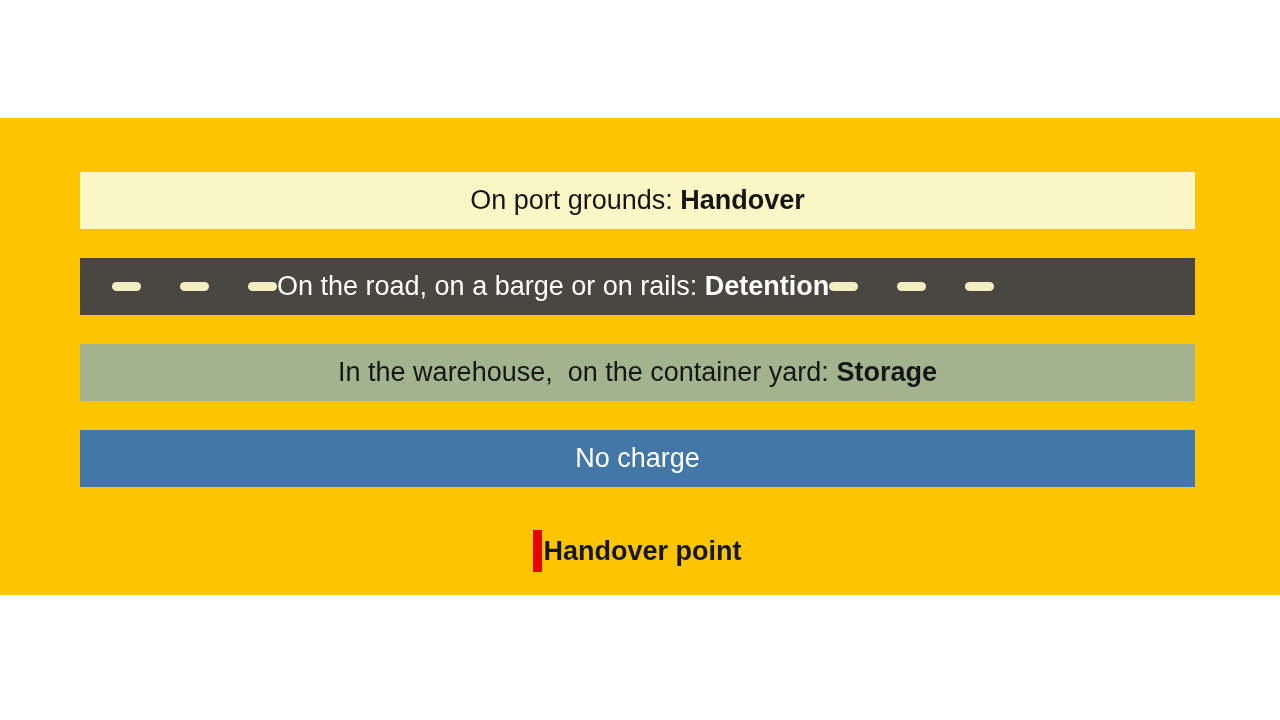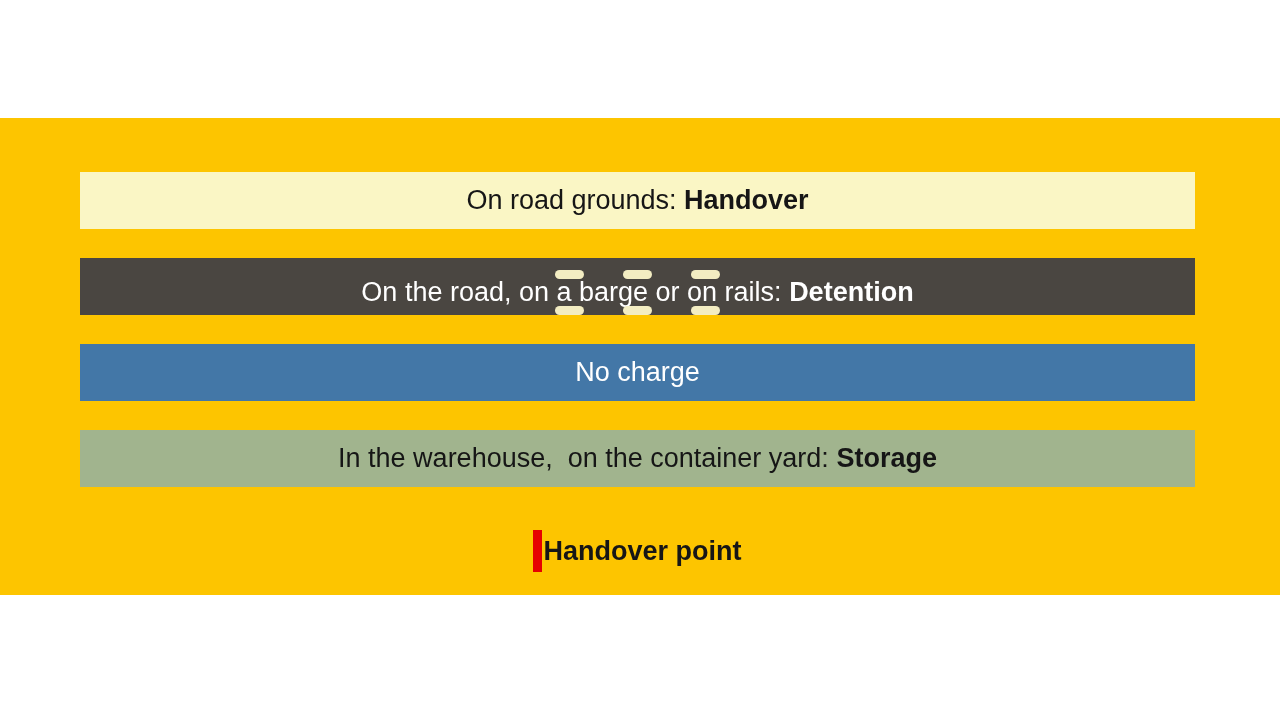--- a/index.html
+++ b/index.html
@@ -41,23 +41,22 @@
     font-size: 27px;
     line-height: 1;
     color: #161616;
   }
   .bar-text { white-space: pre-wrap; }
   .kw { font-weight: 700; }
   .bar-port { background: #faf6c5; }
   .bar-road {
     background: #4a4641;
     color: #ffffff;
-    justify-content: flex-end;
+    justify-content: flex-start;
     padding: 0 32px;
-    flex-direction: column;
   }
   .bar-warehouse { background: #a1b48e; }
   .bar-nocharge { background: #4377a7; color: #ffffff; }
   .dash-group {
     display: flex;
     align-items: center;
     gap: 39px;
     flex: 0 0 auto;
   }
   .dash {
@@ -88,43 +87,43 @@
   }
 </style>
 </head>
 <body>
 
 <div class="page">
   <div class="panel" style="background-color: rgb(253, 197, 0);">
     <div class="content">
 
       <div class="bar bar-port" style="background-color: rgb(250, 246, 197);">
-        <span class="bar-text" style="color: rgb(22, 22, 22);"><span>On road grounds: </span><span class="kw">Handover</span></span>
+        <span class="bar-text" style="color: rgb(22, 22, 22);"><span>On port grounds: </span><span class="kw">Handover</span></span>
       </div>
 
       <div class="bar bar-road" style="background-color: rgb(74, 70, 65);">
         <span class="dash-group">
           <span class="dash"></span>
           <span class="dash"></span>
           <span class="dash"></span>
         </span>
         <span class="bar-text" style="color: rgb(255, 255, 255);"><span>On the road, on a barge or on rails: </span><span class="kw">Detention</span></span>
         <span class="dash-group">
           <span class="dash"></span>
           <span class="dash"></span>
           <span class="dash"></span>
         </span>
       </div>
 
+      <div class="bar bar-warehouse" style="background-color: rgb(161, 180, 142);">
+        <span class="bar-text" style="color: rgb(22, 22, 22);"><span>In the warehouse,  on the container yard: </span><span class="kw">Storage</span></span>
+      </div>
+
       <div class="bar bar-nocharge" style="background-color: rgb(67, 119, 167);">
         <span class="bar-text" style="color: rgb(255, 255, 255);"><span>No charge</span></span>
-      </div>
-
-      <div class="bar bar-warehouse" style="background-color: rgb(161, 180, 142);">
-        <span class="bar-text" style="color: rgb(22, 22, 22);"><span>In the warehouse,  on the container yard: </span><span class="kw">Storage</span></span>
       </div>
 
       <div class="legend">
         <span class="legend-marker" style="background-color: rgb(230, 0, 0);"></span>
         <span class="legend-label">Handover point</span>
       </div>
 
     </div>
   </div>
 </div>

